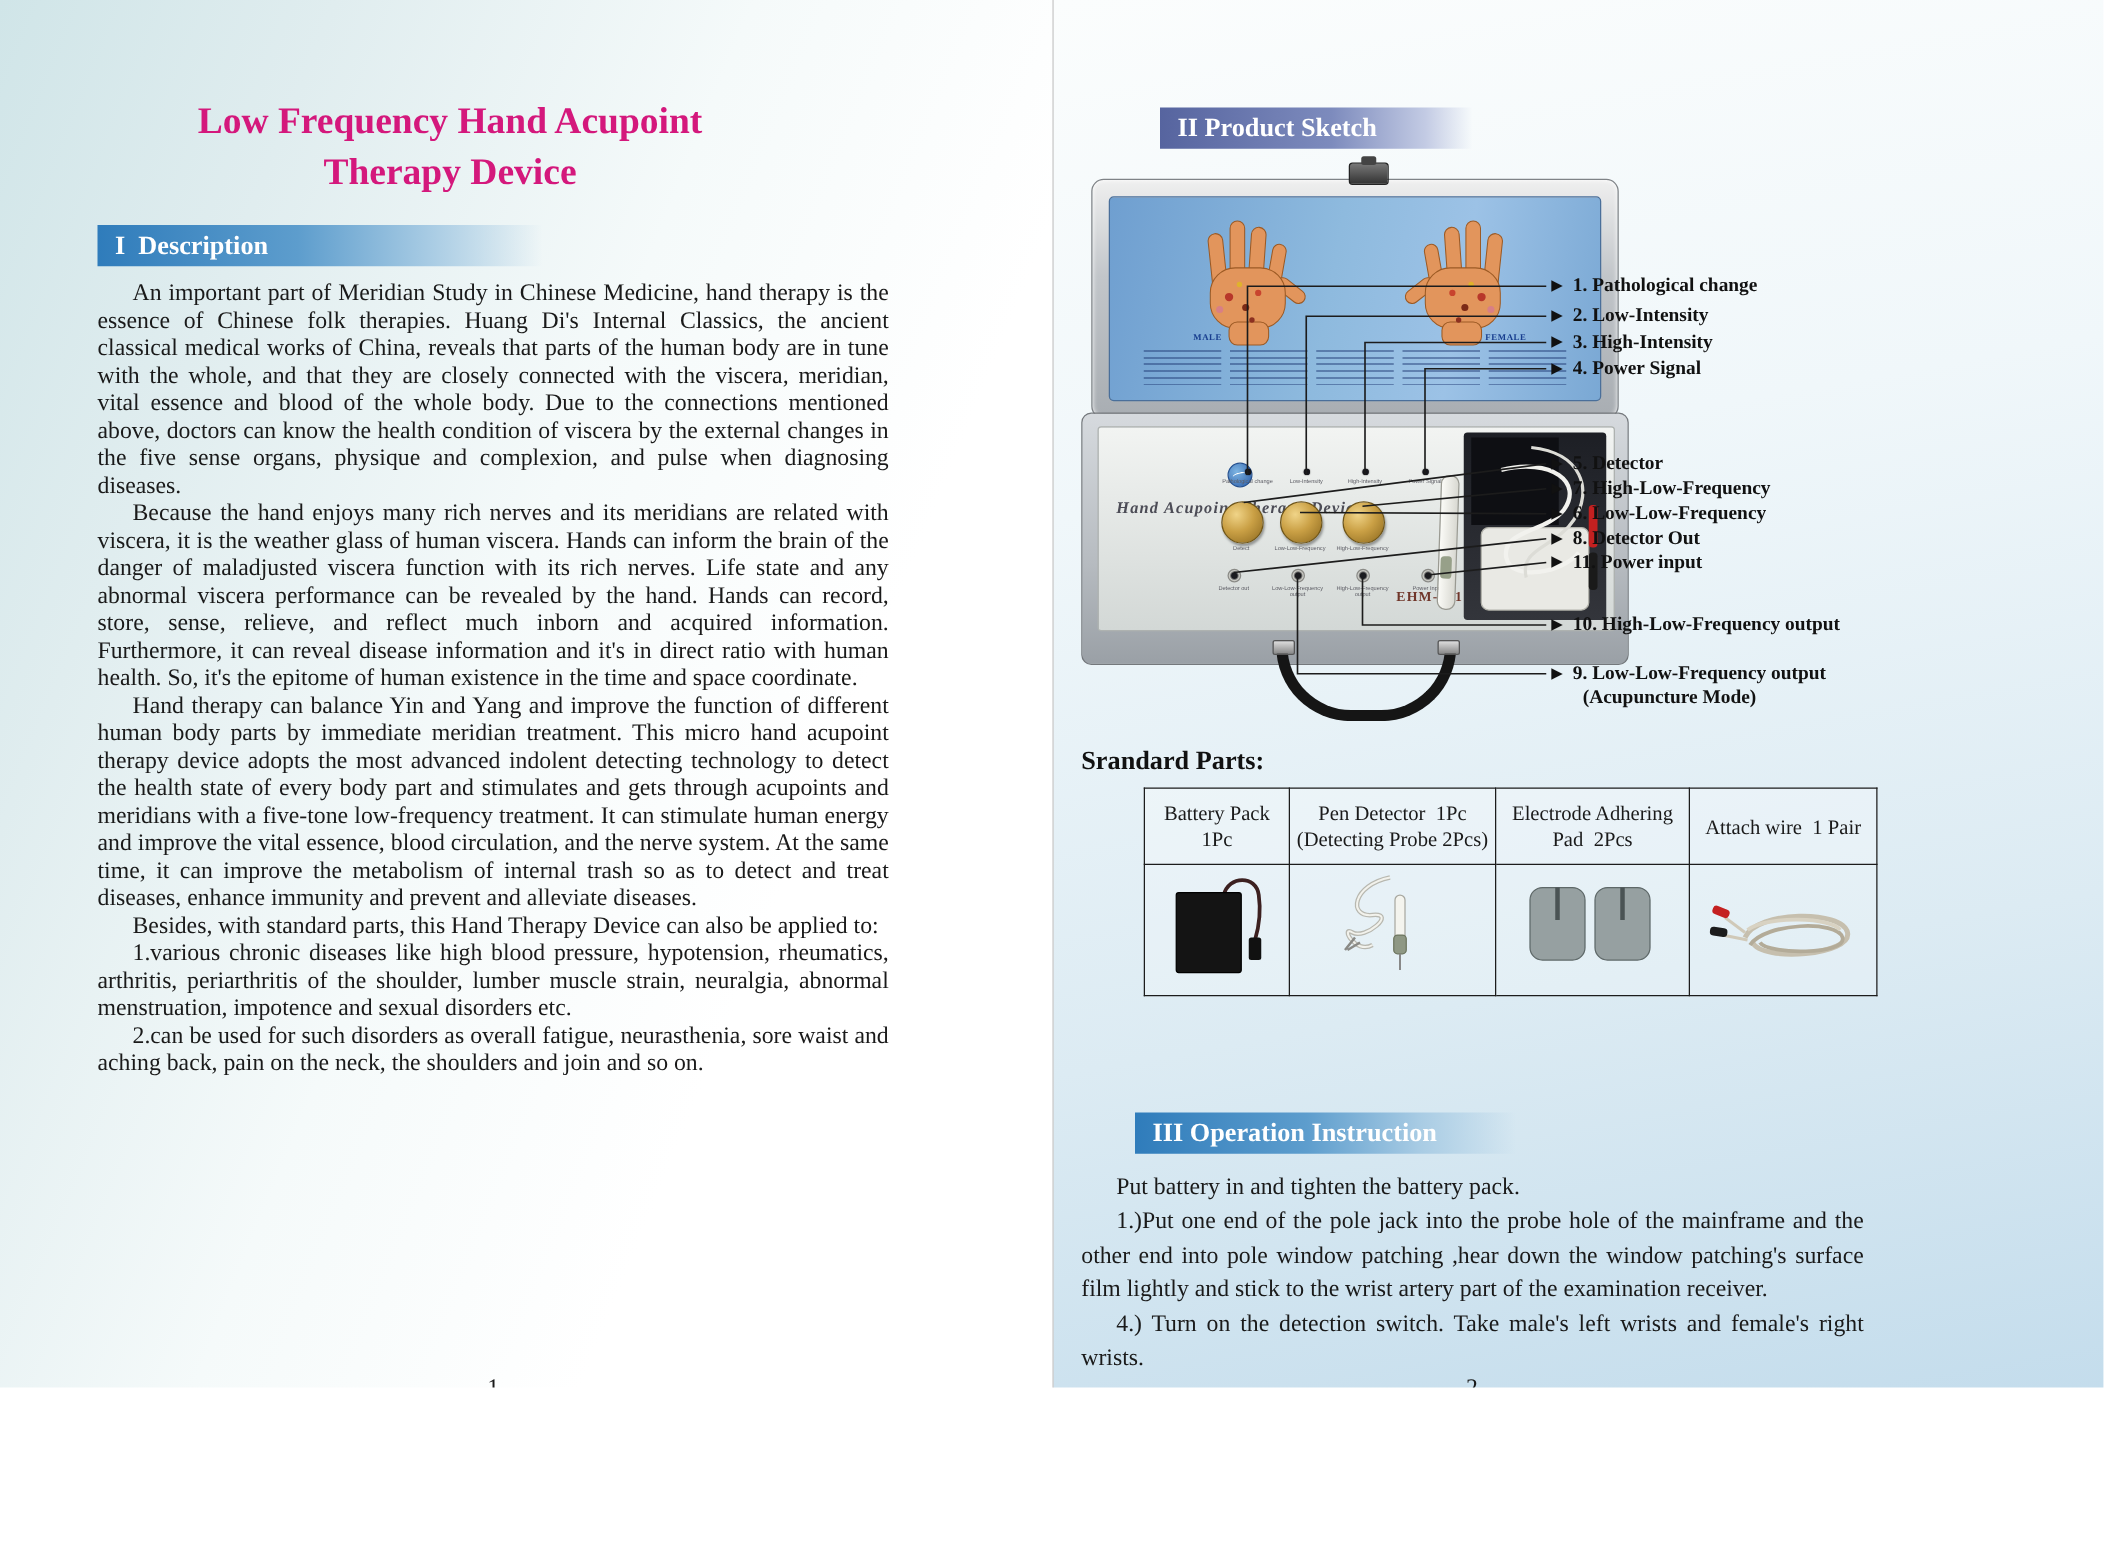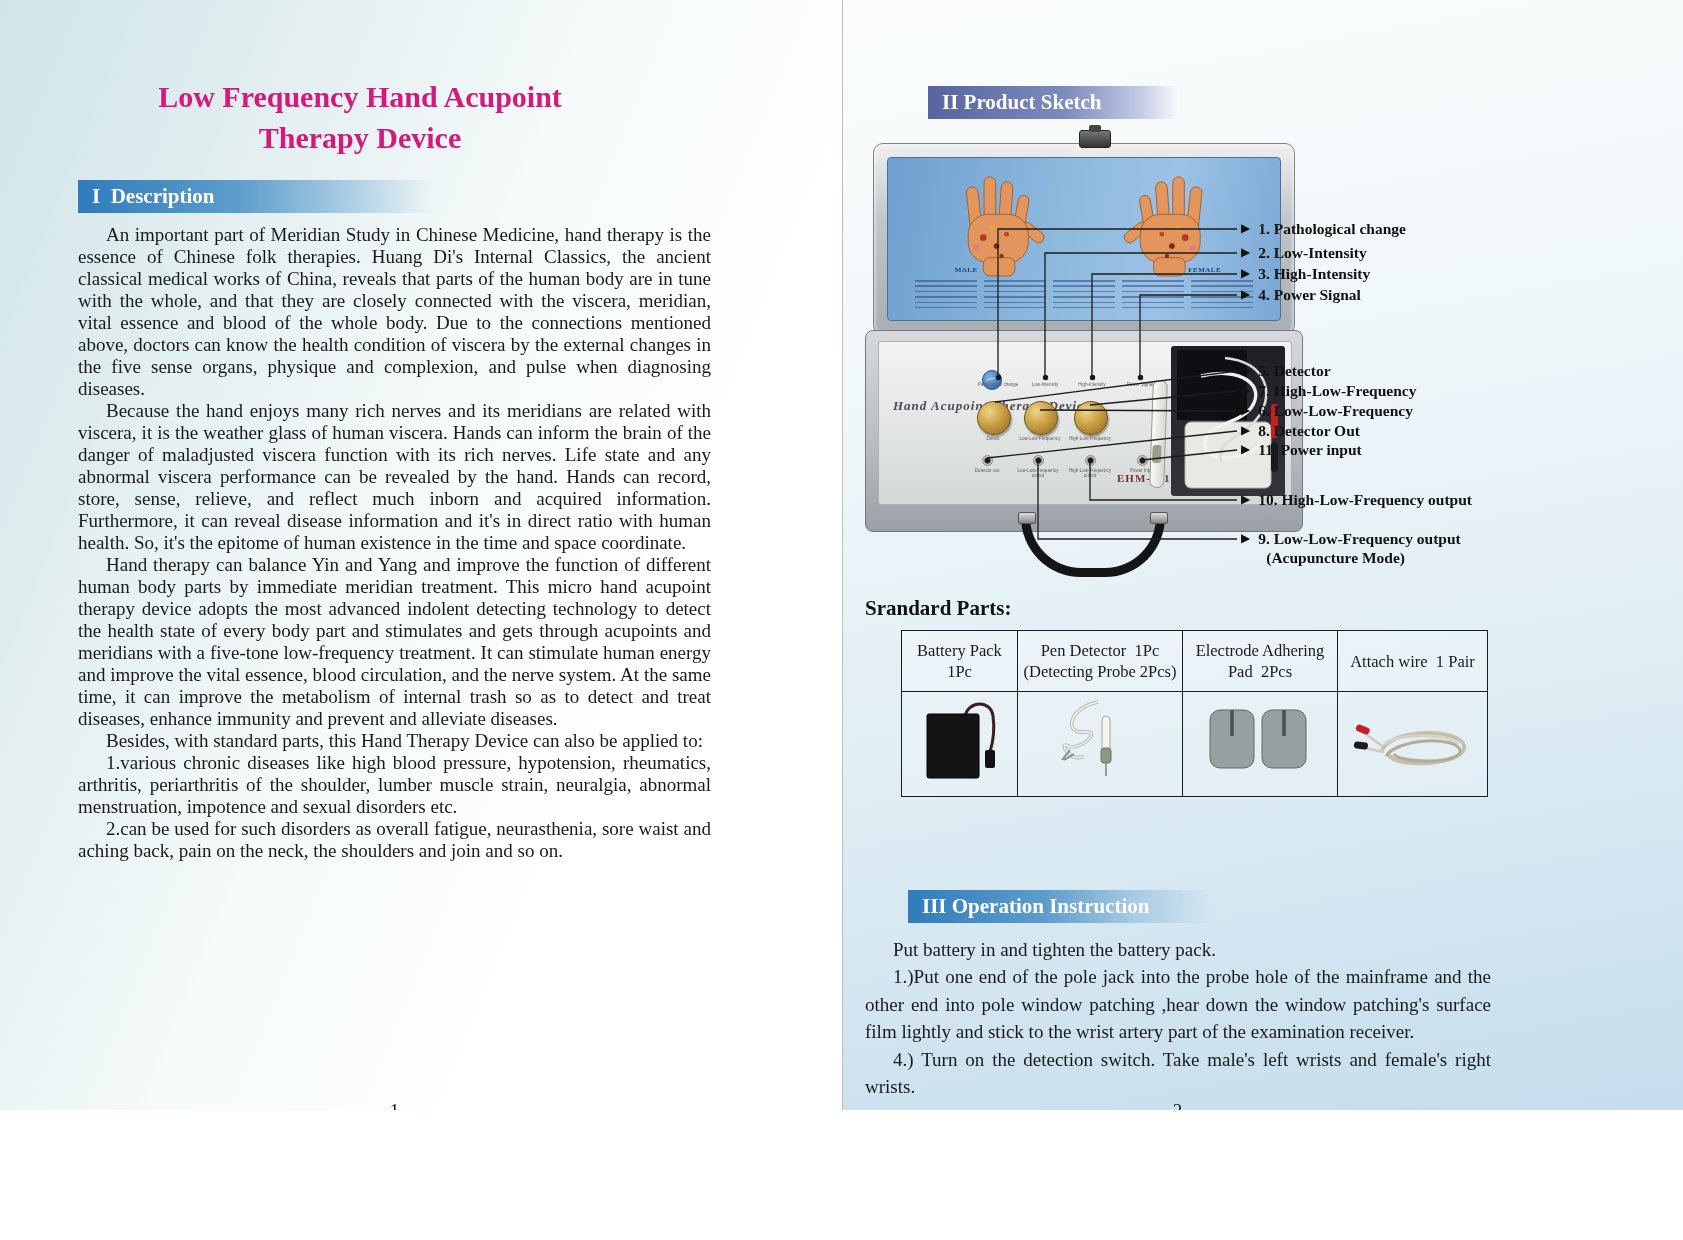--- a/index.html
+++ b/index.html
@@ -67,21 +67,21 @@
   .handle:after{right:-12px;}
 
   
   .callout{position:absolute;display:flex;align-items:flex-start;gap:8px;font-weight:bold;font-size:15.5px;line-height:19px;color:#111;}
   .callout .arr{font-size:12px;line-height:19px;color:#111;}
   .callout .txt span{white-space:pre-wrap;}
   .callout .note{display:block;font-weight:bold;margin-left:8px;}
 
   
   .parts-heading{position:absolute;left:22px;top:596px;font-size:21px;font-weight:bold;color:#111;}
-  .parts-table{position:absolute;left:58px;top:630px;border-collapse:collapse;border-radius:31px;}
+  .parts-table{position:absolute;left:72px;top:630px;border-collapse:collapse;border-radius:31px;}
   .parts-table th,.parts-table td{border:1.6px solid #1c1c1c;text-align:center;vertical-align:middle;font-weight:normal;}
   .parts-table th{height:56px;font-size:16.5px;line-height:21px;padding:2px 4px;background:rgba(255,255,255,.28);}
   .parts-table th span{white-space:pre-wrap;}
   .parts-table td{height:102px;background:rgba(255,255,255,.22);}
   .op-text{position:absolute;left:22px;top:936px;width:626px;font-size:19px;line-height:27.4px;text-align:justify;}
   .op-text p{margin:0;text-indent:28px;}
 </style>
 </head>
 <body>
 

